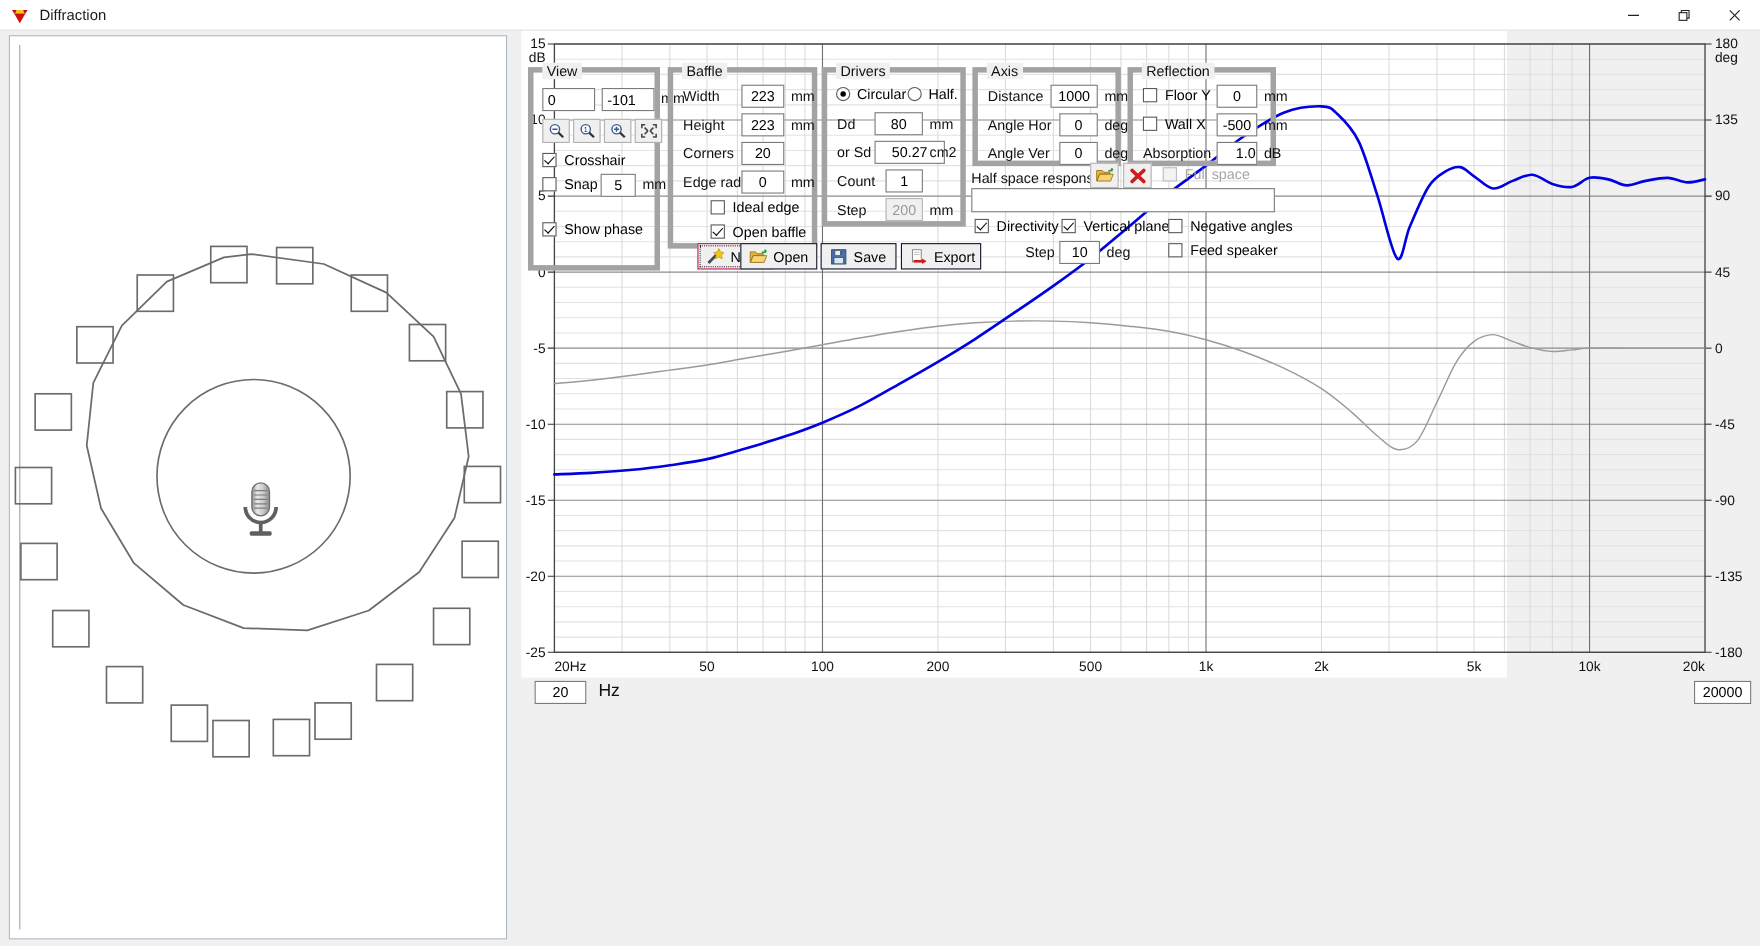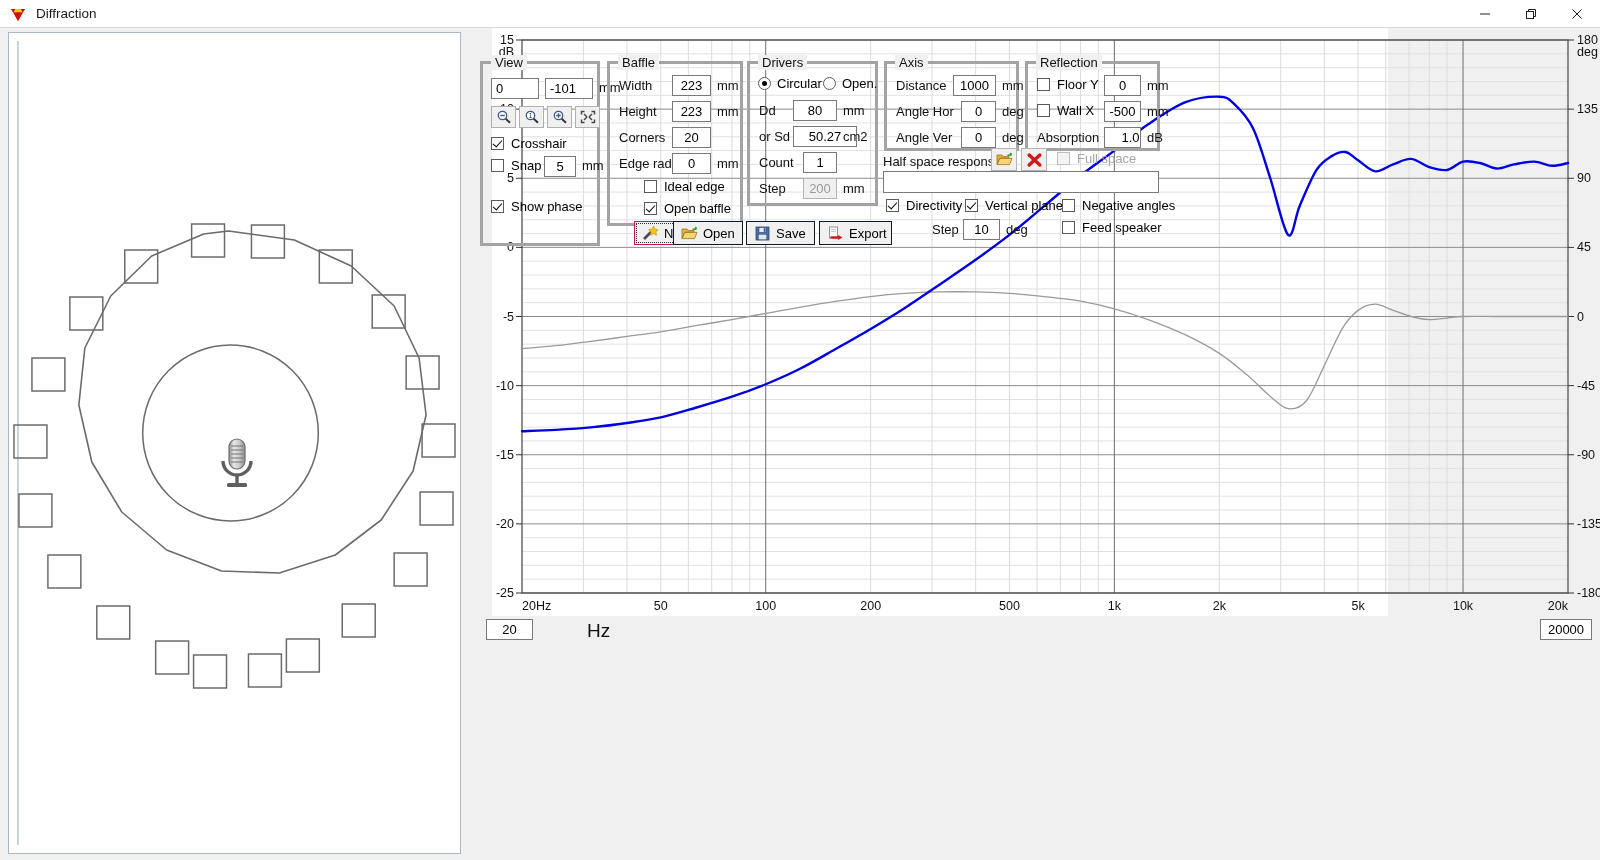--- a/index.html
+++ b/index.html
@@ -62,40 +62,39 @@
 
   
   #right-pane {
     position: absolute; left: 474px; top: 0;
     width: 1126px; height: 832px;
     background: #f0f0f0;
   }
   #graph-area {
     position: absolute; left: 0; top: 0; width: 896px; height: 588px;
     background: #ffffff;
-    margin-left: 18px;
   }
   #graph-svg { display:block; }
 
   
   #freq-row { position: absolute; left: 0; top: 589px; width: 1126px; height: 30px; }
   .txtbox {
     border: 1px solid #7a7a7a; background:#ffffff; height: 21px; line-height: 19px;
     text-align: center; font-size: 13px; color: #000; font-family: "Liberation Sans", sans-serif;
     display:inline-block;
   }
   .txtbox.disabled { color: #9a9a9a; background: #f0f0f0; border-color: #b5b5b5; }
   #freq-input { position: absolute; left: 12px; top: 2px; width: 47px; }
-  #freq-unit  { position: absolute; left: 70px; top: 3px; font-size: 19px; margin-left: 43px; }
+  #freq-unit  { position: absolute; left: 70px; top: 3px; font-size: 16px; }
   #fmax-input { position: absolute; right: 8px; top: 2px; width: 52px; }
 
   
   .group {
     position: absolute;
-    border: 3px solid #a3a3a3;
+    border: 5px solid #a3a3a3;
   }
   .group > .glabel {
     position: absolute; top: -9px; left: 8px; background: #f0f0f0;
     padding: 0 4px; font-size: 13px; color: #111;
   }
   .lbl { position: absolute; font-size: 13px; color: #111; white-space: nowrap; }
 
   
   .cb { position: absolute; display: flex; align-items: center; }
   .cb .box {
@@ -470,21 +469,21 @@
     </div>
 
     <div class="group" style="left:273px; top:33px; width:131px; height:145px;">
       <span class="glabel">Drivers</span>
       <div class="rb checked" style="left:8px;top:12px;">
         <span class="ring"></span>
         <span class="cbtext">Circular</span>
       </div>
       <div class="rb" style="left:73px;top:12px;">
         <span class="ring"></span>
-        <span class="cbtext">Open.</span>
+        <span class="cbtext">Half.</span>
       </div>
 
       <span class="lbl" style="left:9px;top:39px;">Dd</span>
       <div class="txtbox" style="position:absolute;left:43px;top:36px;width:44px;">80</div>
       <span class="lbl" style="left:93px;top:39px;">mm</span>
 
       <span class="lbl" style="left:9px;top:65px;">or Sd</span>
       <div class="txtbox" style="position:absolute;left:43px;top:62px;width:64px;">50.27</div>
       <span class="lbl" style="left:93px;top:65px;">cm2</span>
 

